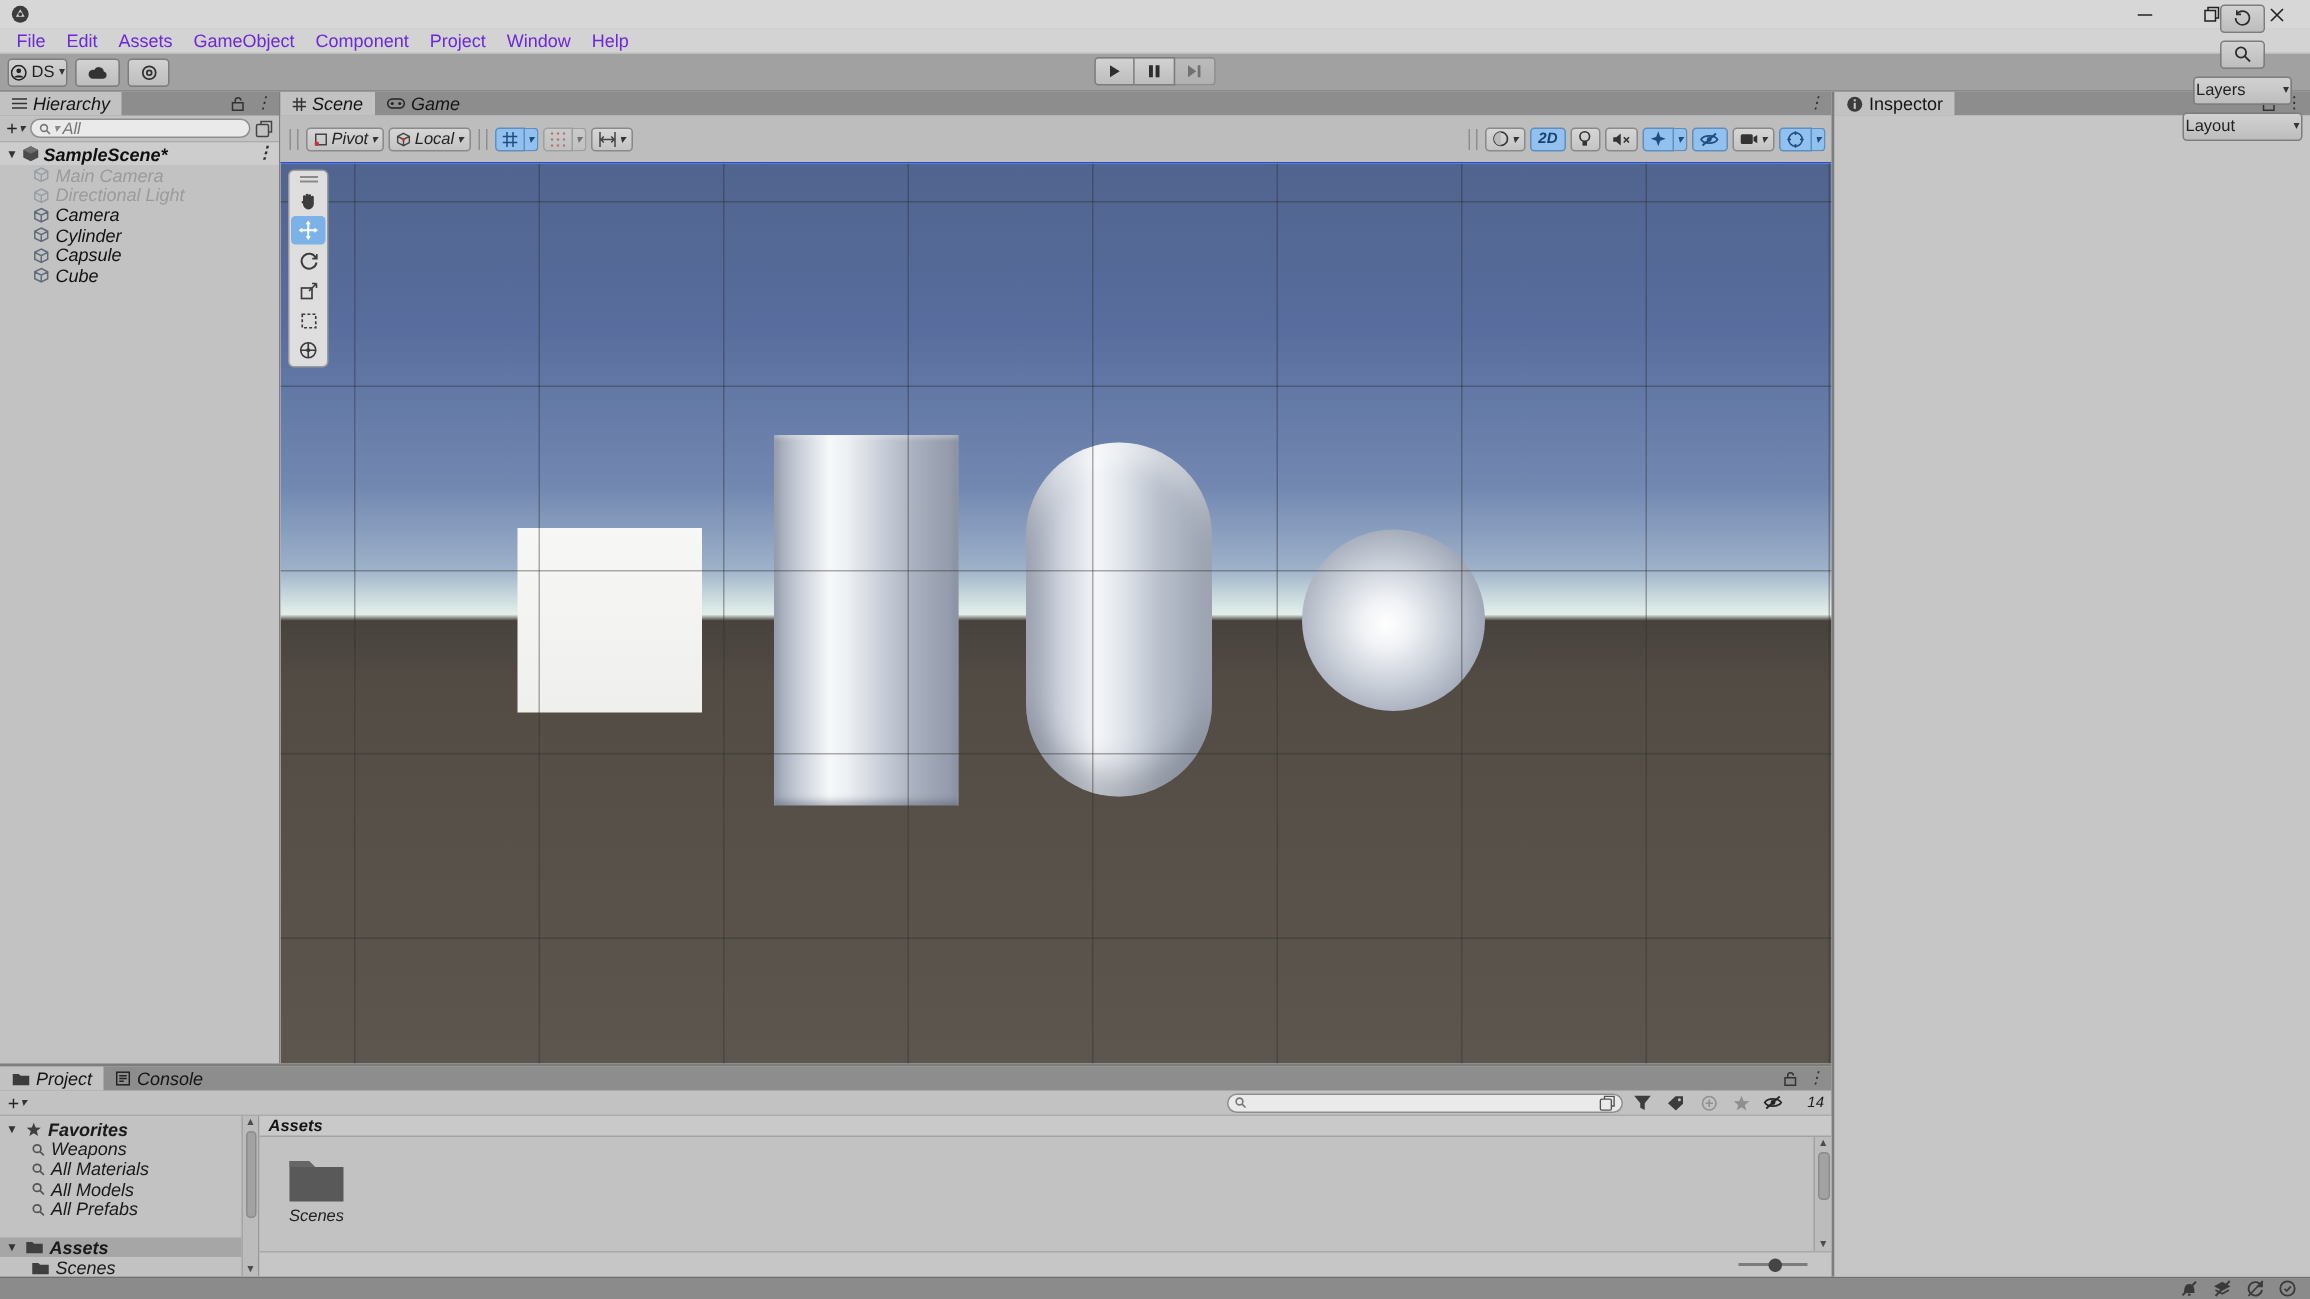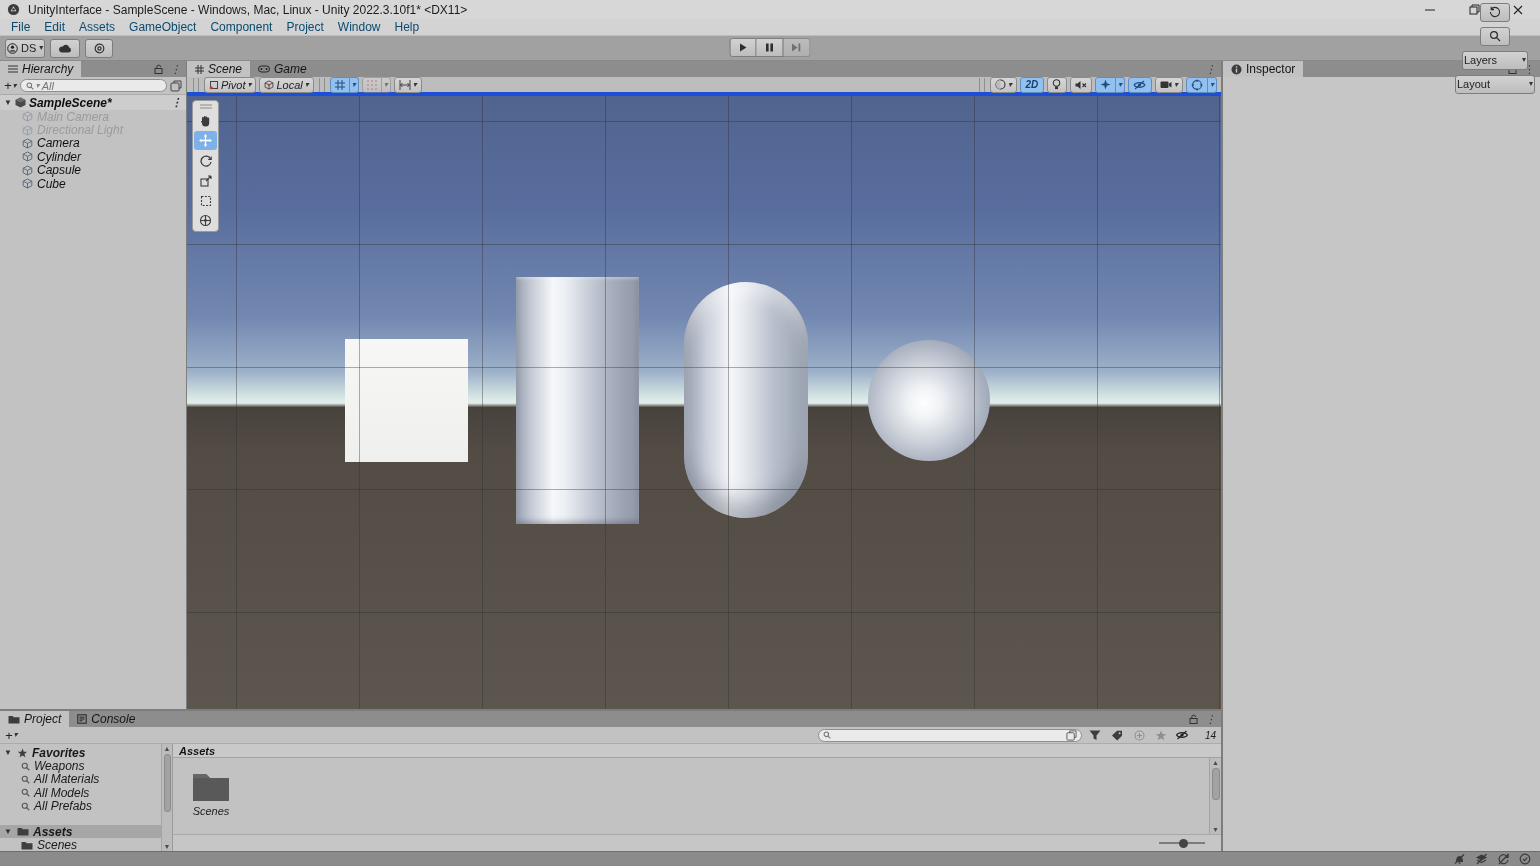--- a/index.html
+++ b/index.html
@@ -9,21 +9,21 @@
 
   
   .titlebar{height:19px;background:#d7d7d7;display:flex;align-items:center;}
   .titlebar .logo{margin-left:7px;}
   .titlebar .title{margin-left:8px;font-size:12px;color:#1c1c1c;white-space:nowrap;}
   .titlebar .tspacer{flex:1;}
   .winbtn{width:44px;height:19px;display:flex;align-items:center;justify-content:center;}
 
   
   .menubar{height:17px;background:#d3d3d3;border-bottom:1px solid #bdbdbd;display:flex;align-items:center;padding-left:4px;}
-  .menu-item{padding:0 7px;color:#0c4a6e;}
+  .menu-item{padding:0 7px;color:#6d28d9;}
 
   
   .toolbar{height:25px;background:#a1a1a1;border-bottom:1px solid #8a8a8a;display:flex;align-items:center;position:relative;padding:0 5px;}
   .tbtn{height:19px;background:linear-gradient(#d2d2d2,#bdbdbd);border:1px solid #7d7d7d;border-radius:3px;display:flex;align-items:center;justify-content:center;gap:3px;font-size:11px;color:#222;padding:0 1px;}
   .tgroup{display:flex;}
   .tgroup .tbtn{border-radius:0;border-left-width:0;}
   .tgroup .tbtn:first-child{border-radius:3px 0 0 3px;border-left-width:1px;}
   .tgroup .tbtn:last-child{border-radius:0 3px 3px 0;}
   .tbtn.disabled{opacity:.55;}
   .play-center{position:absolute;left:50%;top:2px;transform:translateX(-50%);}
@@ -47,21 +47,21 @@
   .plusbtn{display:flex;align-items:center;gap:1px;color:#222;font-size:13px;line-height:1;}
   .searchbox{flex:1;height:13px;background:#eaeaea;border:1px solid #8f8f8f;border-radius:8px;display:flex;align-items:center;gap:2px;padding:0 5px;font-size:11px;color:#767676;}
   .scene-row{height:15px;background:#cdcdcd;display:flex;align-items:center;gap:3px;padding:0 4px;font-weight:bold;color:#0f0f0f;}
   .scene-row .grow{flex:1;}
   .h-row{height:13.4px;display:flex;align-items:center;gap:4px;padding-left:22px;color:#121212;}
   .h-row.muted{color:#9b9b9b;}
   .h-row.muted svg{opacity:.5;}
 
   
   .scenecol{flex:1;display:flex;flex-direction:column;background:#c2c2c2;min-width:0;}
-  .scene-toolbar{height:19px;background:#bdbdbd;border-bottom:4px solid #1d4ed8;display:flex;align-items:center;gap:3px;padding:0 4px;flex:none;}
+  .scene-toolbar{height:32px;background:#bdbdbd;border-bottom:1px solid #1d4ed8;display:flex;align-items:center;gap:3px;padding:0 4px;flex:none;}
   .sbtn{height:16px;border:1px solid #8a8a8a;background:linear-gradient(#d6d6d6,#c4c4c4);border-radius:3px;display:flex;align-items:center;justify-content:center;gap:2px;padding:0 4px;font-size:11px;color:#222;}
   .sbtn.blue{background:#93c1ef;border-color:#5f8fc0;}
   .sbtn.dim{opacity:.55;}
   .pair{display:flex;}
   .pair .sbtn{border-radius:0;border-left-width:0;}
   .pair .sbtn:first-child{border-radius:3px 0 0 3px;border-left-width:1px;}
   .pair .sbtn:last-child{border-radius:0 3px 3px 0;padding:0 2px;}
   .handle{width:6px;height:14px;border-left:1px solid #8f8f8f;border-right:1px solid #8f8f8f;margin:0 2px;}
   .sspacer{flex:1;}
 
@@ -122,21 +122,20 @@
 <div class="app">
 
   <div class="titlebar">
     <span class="logo">
       <svg width="13" height="13" viewBox="0 0 13 13">
           <circle cx="6.5" cy="6.5" r="5.6" fill="#3c3c3c"></circle>
           <path d="M6.5 3.2 9.4 8.2 3.6 8.2 Z" fill="#d7d7d7"></path>
           <circle cx="6.5" cy="6.5" r="1.3" fill="#3c3c3c"></circle>
         </svg>
     </span>
-    <span class="title">UnityInterface - SampleScene - Windows, Mac, Linux - Unity 2022.3.10f1* &lt;DX11&gt;</span>
     <span class="tspacer"></span>
     <span class="winbtn">
         <svg width="10" height="10" viewBox="0 0 10 10">
           <line x1="0" y1="5" x2="10" y2="5" stroke="#222" stroke-width="1"></line>
         </svg>
       </span>
     <span class="winbtn">
         <svg width="11" height="11" viewBox="0 0 11 11" fill="none" stroke="#222" stroke-width="1">
           <rect x="1" y="3" width="7" height="7"></rect>
           <path d="M3 3 V1 H10 V8 H8"></path>

